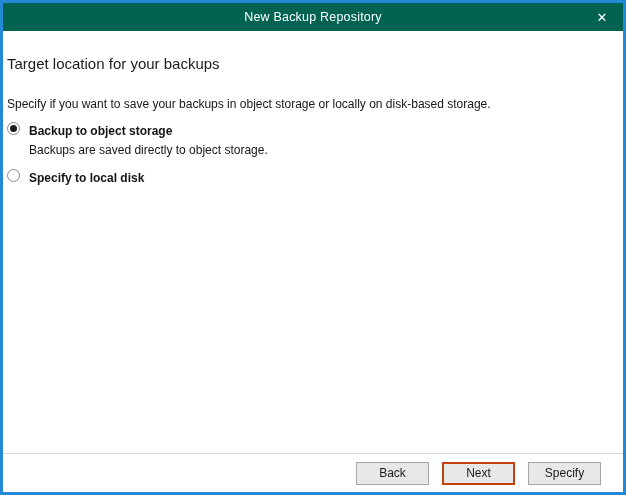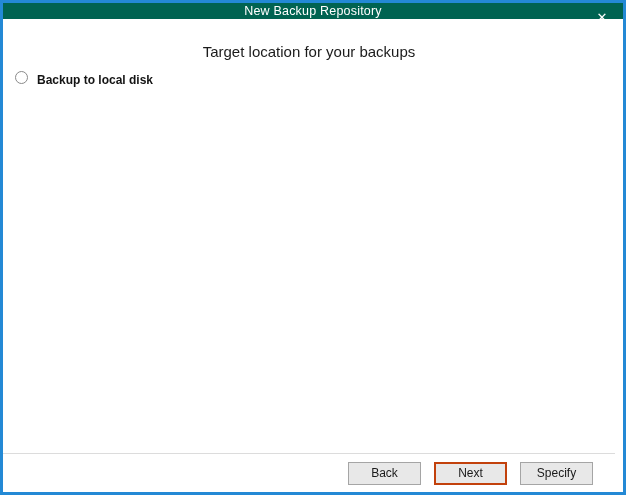--- a/index.html
+++ b/index.html
@@ -10,21 +10,21 @@
     position: relative;
     width: 626px;
     height: 495px;
     background: #ffffff;
     border: 3px solid #2389d5;
     overflow: hidden;
   }
 
   .titlebar {
     position: relative;
-    height: 16px;
+    height: 28px;
     background: #006351;
     display: flex;
     align-items: center;
     justify-content: center;
   }
   .titlebar-title {
     color: #ffffff;
     font-size: 12.5px;
     letter-spacing: 0.2px;
   }
@@ -37,22 +37,21 @@
     display: flex;
     align-items: center;
     justify-content: center;
     color: #ffffff;
     font-size: 13px;
     font-weight: bold;
     cursor: pointer;
   }
 
   .content {
-    padding: 24px 20px 0 12px;
-    text-align: center;
+    padding: 24px 20px 0 4px;
   }
   .heading {
     font-size: 15px;
     font-weight: normal;
     color: #1b1b1b;
   }
   .intro {
     margin-top: 25px;
     font-size: 12px;
     color: #161616;
@@ -93,21 +92,21 @@
     margin-top: 4px;
     font-size: 12px;
     line-height: 14.5px;
     color: #161616;
     max-width: 552px;
   }
 
   .footer {
     position: absolute;
     left: 0;
-    right: 8px;
+    right: 0;
     bottom: 0;
     height: 39px;
     border-top: 1px solid #dcdcdc;
     background: #ffffff;
     display: flex;
     align-items: center;
     justify-content: flex-end;
     gap: 13px;
     padding-right: 22px;
   }
@@ -133,26 +132,34 @@
 
 <div class="window">
 
   <div class="titlebar">
     <span class="titlebar-title">New Backup Repository</span>
     <span class="close-btn">✕</span>
   </div>
 
   <div class="content">
     <div class="heading">Target location for your backups</div>
+    <div class="intro">Specify if you want to save your backups in object storage or locally on disk-based storage.</div>
 
+    <div class="option">
+      <span class="radio checked"></span>
+      <span class="option-text">
+        <span class="option-label">Backup to object storage</span>
+        <div class="option-desc">Backups are saved directly to object storage.</div>
+      </span>
+    </div>
 
     <div class="option">
       <span class="radio"></span>
       <span class="option-text">
-        <span class="option-label">Backup to local disk</span>
+        <span class="option-label">Specify to local disk</span>
       </span>
     </div>
   </div>
 
   <div class="footer">
     <button class="btn">Back</button>
     <button class="btn default">Next</button>
     <button class="btn">Specify</button>
   </div>
 

